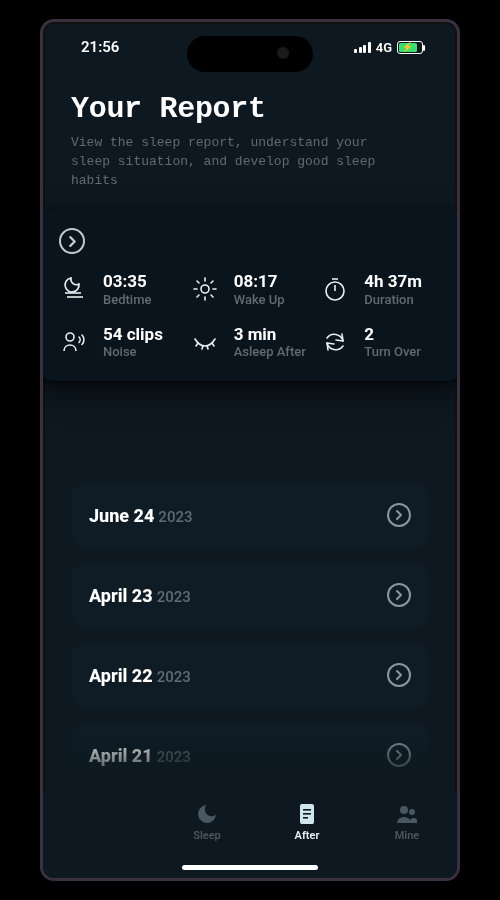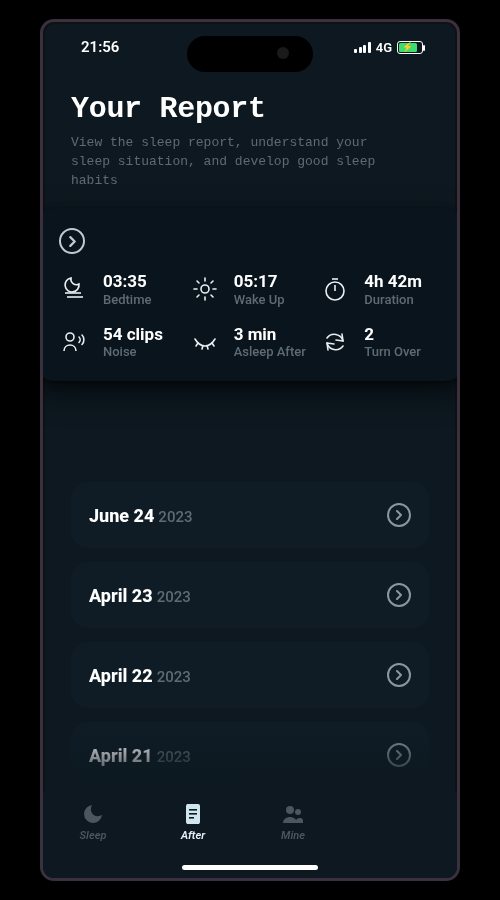--- a/index.html
+++ b/index.html
@@ -158,25 +158,24 @@
     background:linear-gradient(to bottom, rgba(13,24,32,0), rgba(13,24,32,1));
     pointer-events:none;
   }
 
   .tabbar {
     position:absolute;
     left:0;right:0;bottom:0;
     height:86px;
     background:#0d1820;
     display:flex;
-    justify-content:flex-start;
+    justify-content:flex-end;
     align-items:flex-start;
     padding-top:10px;
     z-index:20;
-    font-style:italic;
   }
   .tab { display:flex; flex-direction:column; align-items:center; gap:3px; width:100px;}
   .tab-ic { width:24px;height:24px; color:#4a5660;}
   .tab-ic svg{width:24px;height:24px;fill:currentColor;}
   .tab.active .tab-ic{ color:#cfe6ee;}
   .tab-lbl { font-size:11px; color:#4a5660; font-weight:600;}
   .tab.active .tab-lbl{ color:#e8f2f6;}
   .home-ind {
     position:absolute;bottom:8px;left:50%;transform:translateX(-50%);
     width:136px;height:5px;background:#fff;border-radius:3px;
@@ -315,34 +314,34 @@
                 <line x1="2" y1="13" x2="5" y2="13"></line>
                 <line x1="21" y1="13" x2="24" y2="13"></line>
                 <line x1="5" y1="5" x2="7" y2="7"></line>
                 <line x1="19" y1="19" x2="21" y2="21"></line>
                 <line x1="5" y1="21" x2="7" y2="19"></line>
                 <line x1="19" y1="7" x2="21" y2="5"></line>
               </g>
             </svg>
         </div>
         <div>
-            <div class="stat-val">05:17</div>
+            <div class="stat-val">08:17</div>
             <div class="stat-lbl">Wake Up</div>
           </div>
       </div>
       <div class="stat">
         <div class="stat-icon">
           <svg viewBox="0 0 26 26">
               <circle cx="13" cy="15" r="9"></circle>
               <line x1="13" y1="15" x2="13" y2="9"></line>
               <line x1="10" y1="3" x2="16" y2="3"></line>
             </svg>
         </div>
         <div>
-            <div class="stat-val">4h 42m</div>
+            <div class="stat-val">4h 37m</div>
             <div class="stat-lbl">Duration</div>
           </div>
       </div>
       <div class="stat">
         <div class="stat-icon">
           <svg viewBox="0 0 26 26">
               <circle cx="9" cy="8" r="4"></circle>
               <path d="M3 22c0-4 3-6 6-6s6 2 6 6"></path>
               <path d="M18 8c1.5 1.5 1.5 4 0 5.5" stroke-linecap="round"></path>
               <path d="M21 6c2.5 2.5 2.5 7 0 9.5" stroke-linecap="round"></path>

